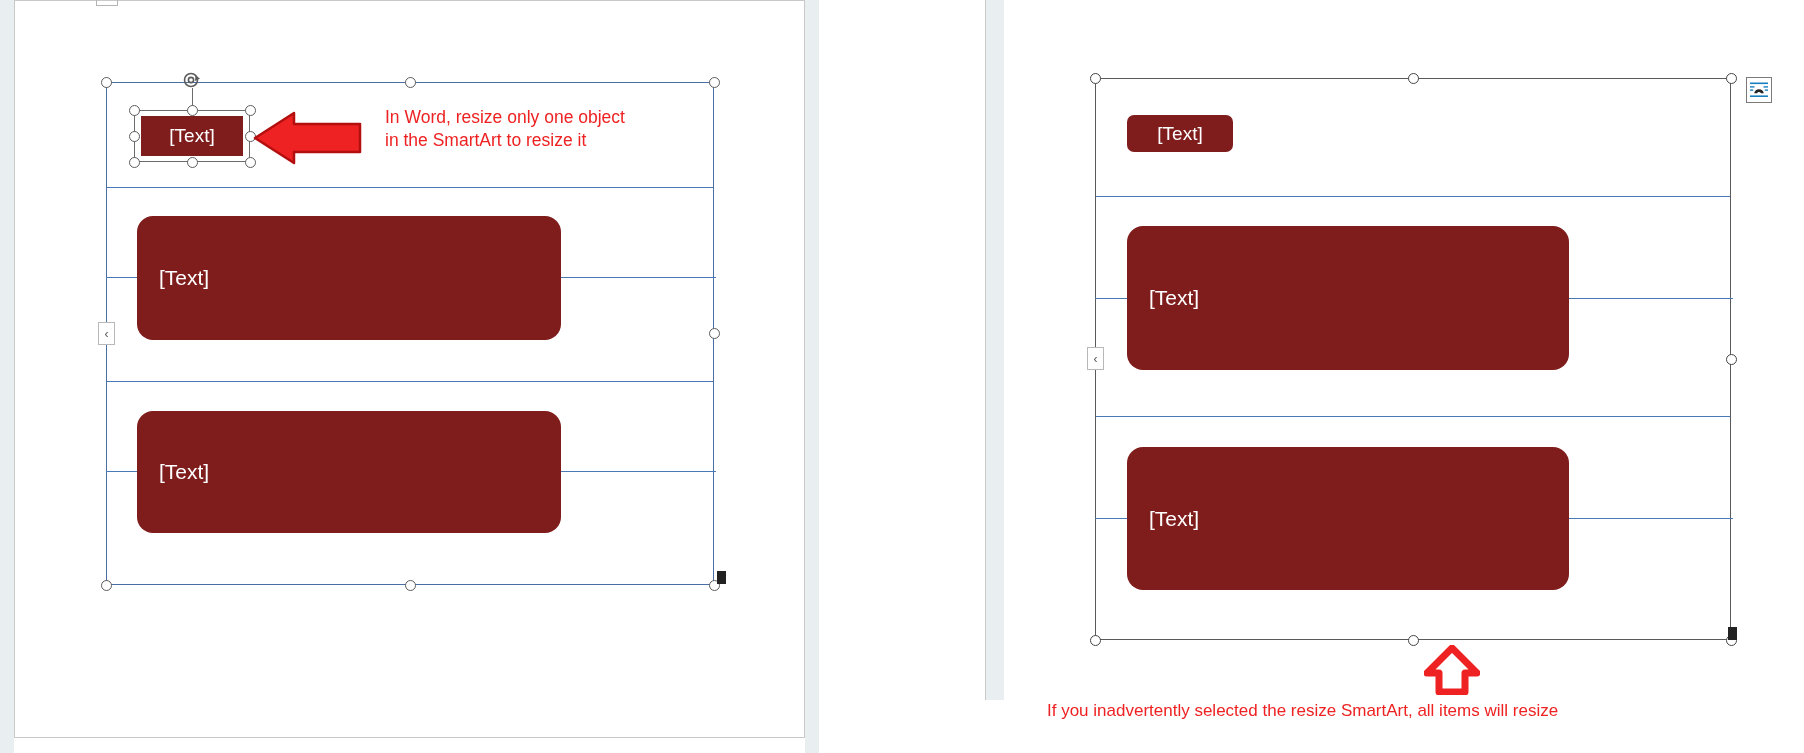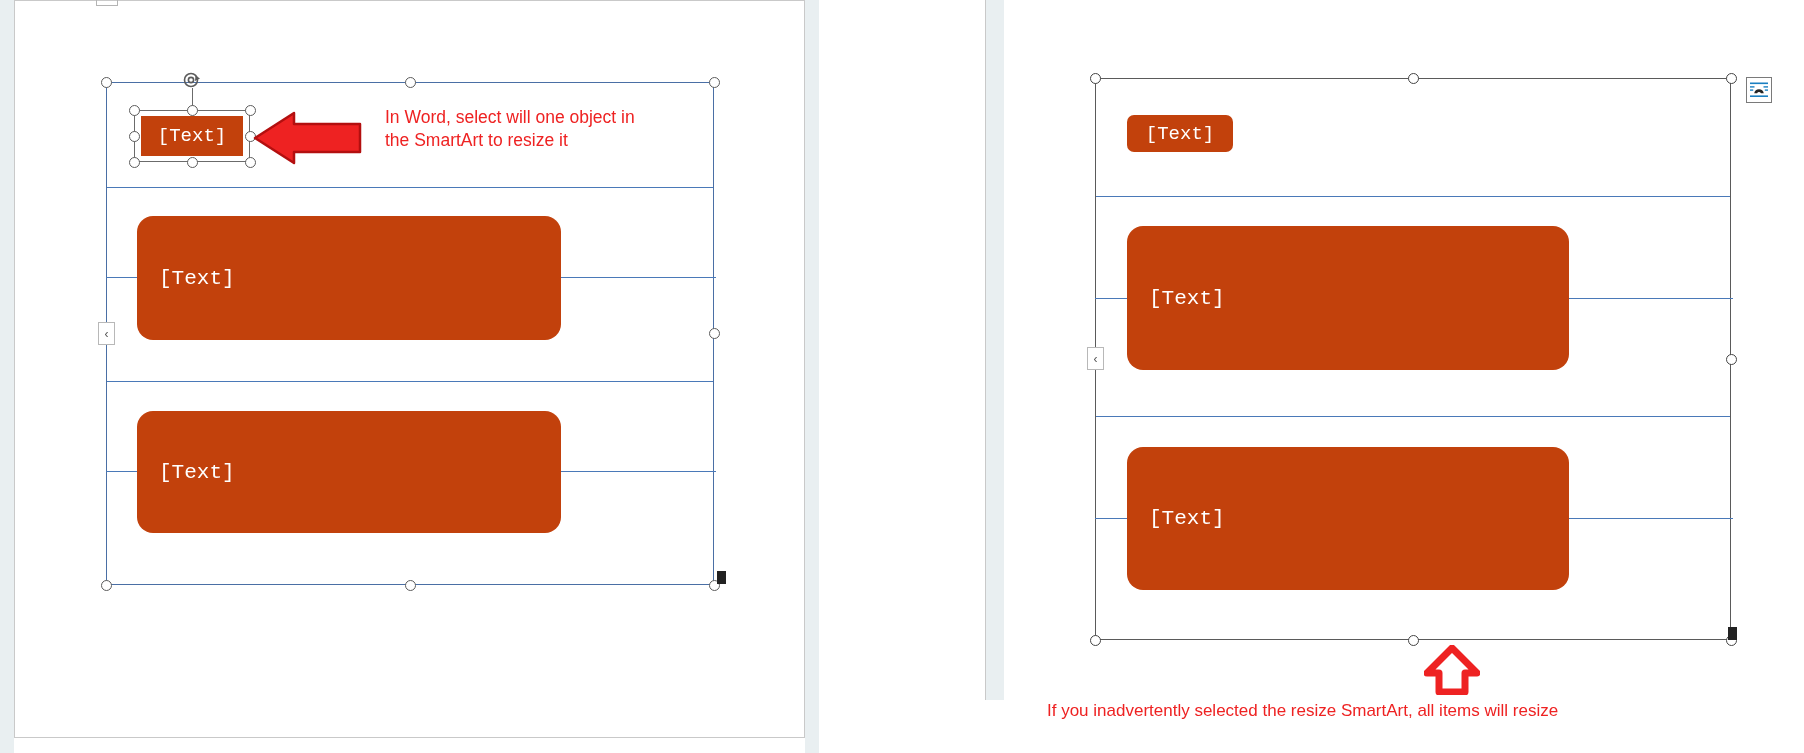--- a/index.html
+++ b/index.html
@@ -33,23 +33,23 @@
   }
   .frame-connector {
     position: absolute;
     height: 0;
     border-top: 1px solid #4a79b8;
   }
 
   
   .node {
     position: absolute;
-    background: #c2410c;
+    background: #7f1d1d;
     color: #ffffff;
-    font-family: Liberation Mono, monospace;
+    font-family: Liberation Sans, sans-serif;
     display: flex;
     align-items: center;
     white-space: nowrap;
   }
   .node.big { border-radius: 16px; font-size: 21px; padding-left: 22px; }
   .node.small-rounded { border-radius: 7px; font-size: 19px; justify-content: center; }
   .node.small-flat { border-radius: 0; font-size: 19px; justify-content: center; }
 
   
   .handle {
@@ -184,21 +184,21 @@
   <div class="pane-toggle" style="left:98px; top:322px;">
     <span>‹</span>
   </div>
 
   <div class="annot-arrow" style="left:252px; top:110px;">
     <svg width="110" height="56" viewBox="0 0 110 56">
       <path d="M108 14 L42 14 L42 3 L3 28 L42 53 L42 42 L108 42 Z" fill="#ee2222" stroke="#b30f0f" stroke-width="2.5" stroke-linejoin="round"></path>
     </svg>
   </div>
   <div class="annot-text" style="left:385px; top:106px; width:250px;">
-    <span>In Word, select will one object in the SmartArt to resize it</span>
+    <span>In Word, resize only one object in the SmartArt to resize it</span>
   </div>
 
   <div class="page-surface" style="left:1004px; top:0; width:800px; height:700px;"></div>
 
   <div class="smartart-frame whole-selected" style="left:1095px; top:78px; width:636px; height:562px;">
     <div class="frame-divider" style="top:117px;"></div>
     <div class="frame-divider" style="top:337px;"></div>
   </div>
   <div class="frame-connector" style="left:1095px; top:298px; width:638px;"></div>
   <div class="frame-connector" style="left:1095px; top:518px; width:638px;"></div>

